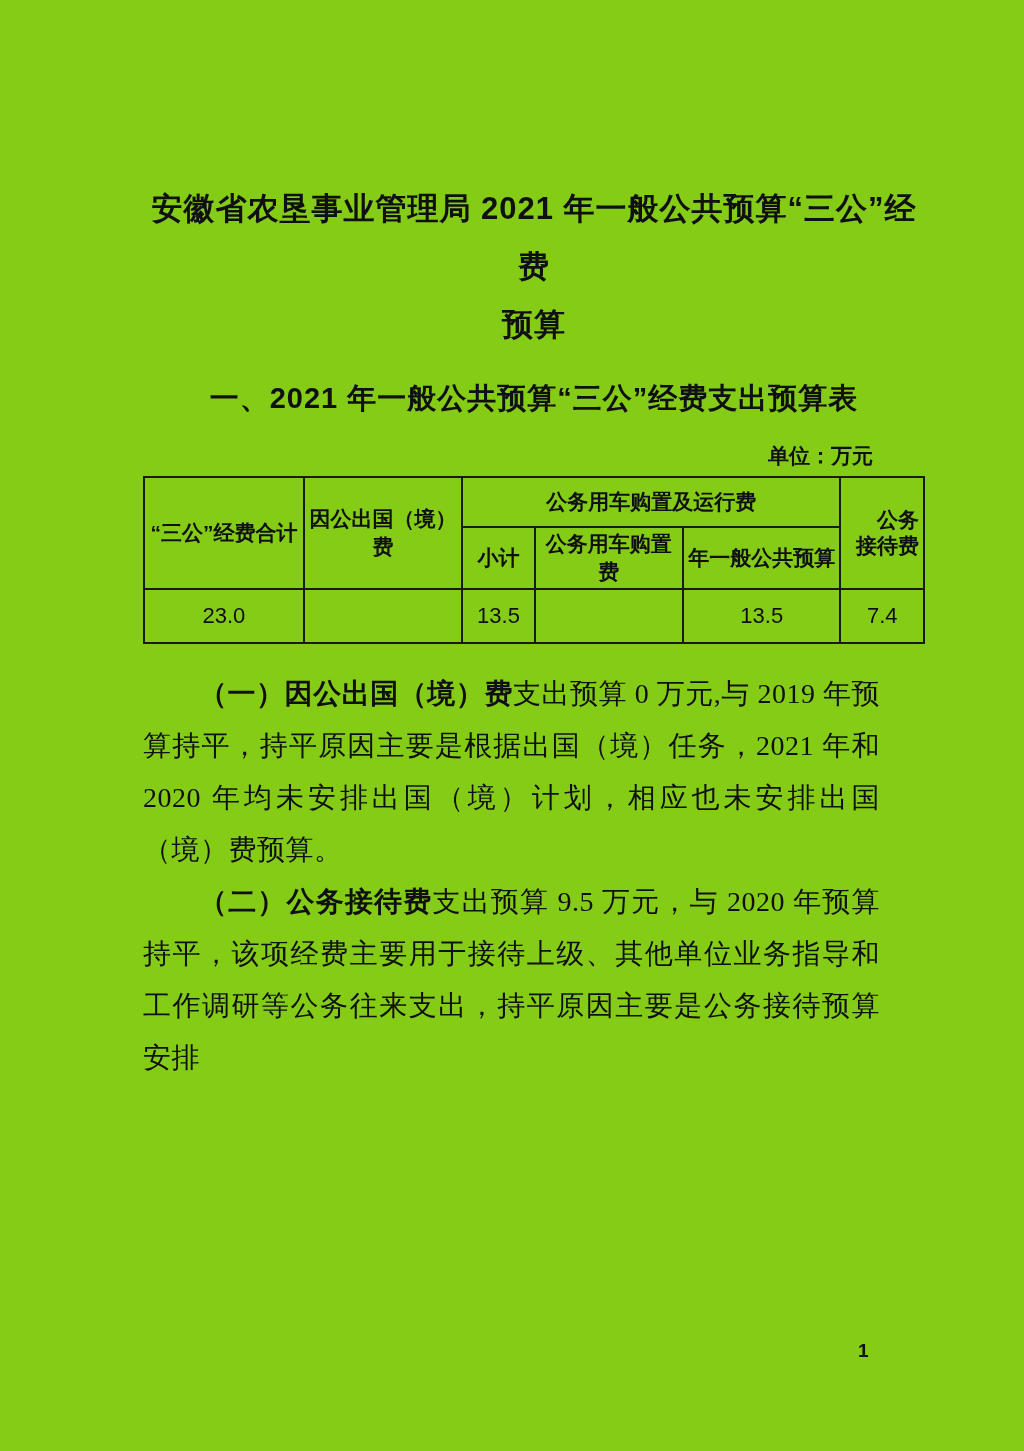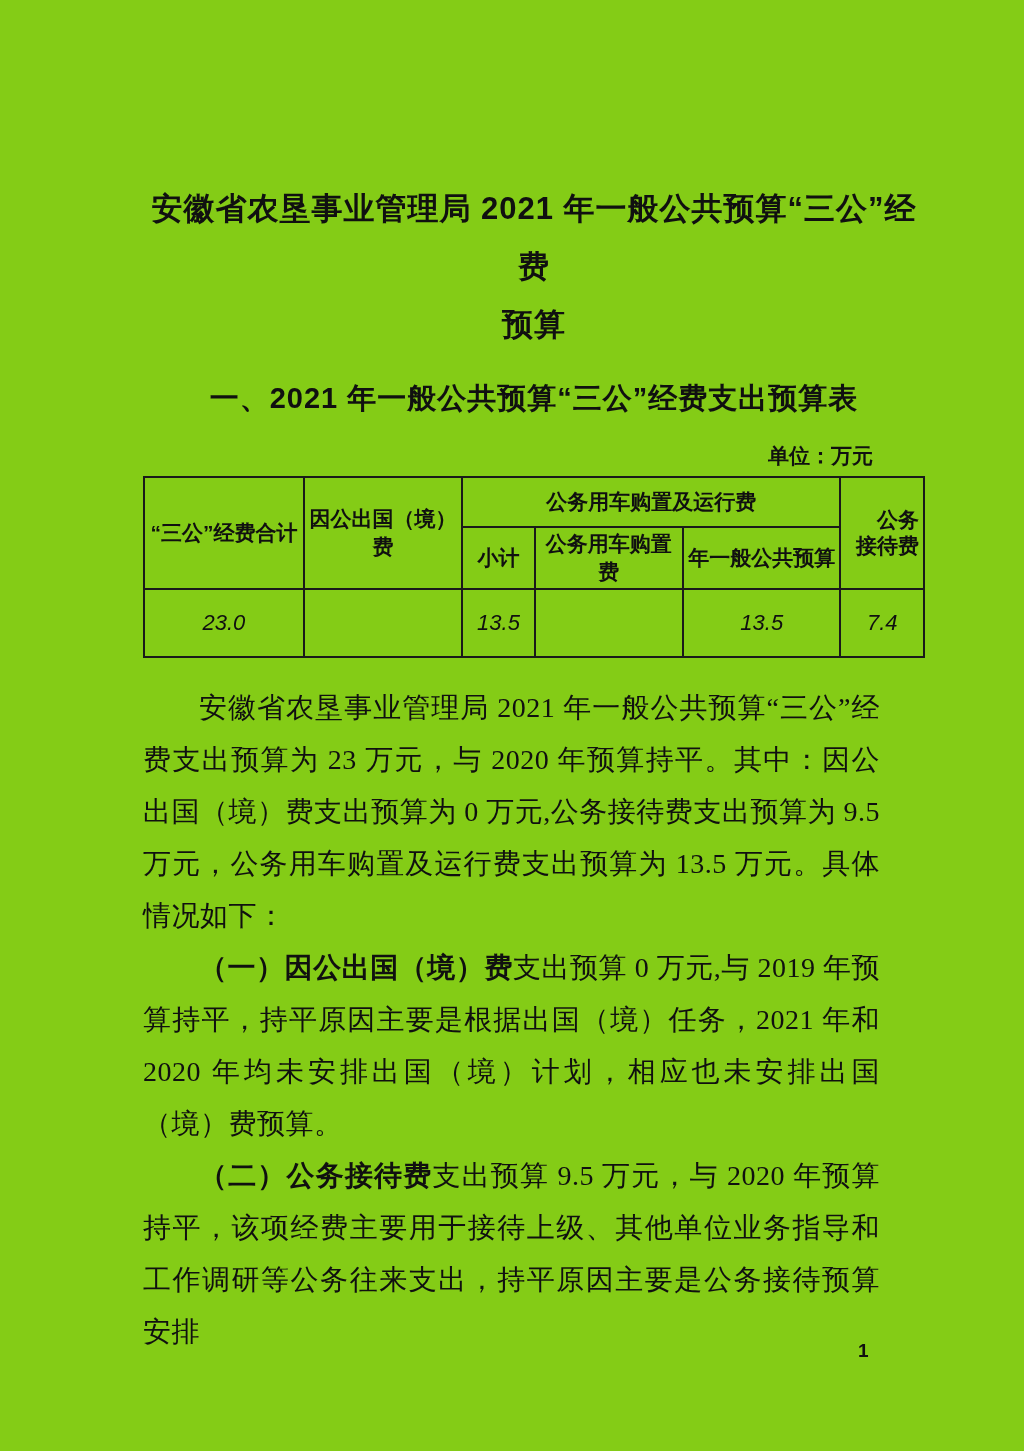--- a/index.html
+++ b/index.html
@@ -59,21 +59,21 @@
     border: 2px solid #1a1a1a;
     text-align: center;
     vertical-align: middle;
     font-family: "Liberation Sans", sans-serif;
     font-size: 21px;
     padding: 2px 4px;
   }
   table.budget td.th { font-weight: bold; line-height: 28px; }
   table.budget tr.hrow1 { height: 50px; }
   table.budget tr.hrow2 { height: 50px; }
-  table.budget tr.vrow  { height: 68px; font-style: italic; }
+  table.budget tr.vrow  { height: 54px; }
   table.budget td.val { font-size: 22px; font-weight: normal; }
   .two-line span { display: block; line-height: 26px; text-align: right; }
   .sec2-heading {
     margin-top: 60px;
     font-family: "Liberation Sans", sans-serif;
     font-weight: bold;
     font-size: 29px;
     line-height: 45px;
     text-indent: 2.2em;
     text-align: justify;
@@ -143,21 +143,20 @@
         <td class="val">13.5</td>
         <td class="val"></td>
         <td class="val">13.5</td>
         <td class="val">7.4</td>
       </tr>
     </tbody>
       </table>
 
 
     <div class="body-block">
-      <p class="body-para"><span class="lead"></span><span>安徽省农垦事业管理局 2021 年一般公共预算“三公”经费支出预算为 23 万元，与 2020 年预算持平。其中：因公出国（境）费支出预算为 0 万元,公务接待费支出预算为 9.5 万元，公务用车购置及运行费支出预算为 13.5 万元。具体情况如下：</span></p>
       <p class="body-para"><span class="lead">（一）因公出国（境）费</span><span>支出预算 0 万元,与 2019 年预算持平，持平原因主要是根据出国（境）任务，2021 年和 2020 年均未安排出国（境）计划，相应也未安排出国（境）费预算。</span></p>
       <p class="body-para"><span class="lead">（二）公务接待费</span><span>支出预算 9.5 万元，与 2020 年预算持平，该项经费主要用于接待上级、其他单位业务指导和工作调研等公务往来支出，持平原因主要是公务接待预算安排</span></p>
     </div>
 
   </div>
 
   <div class="page-number">1</div>
 </div>
 
 </body></html>

